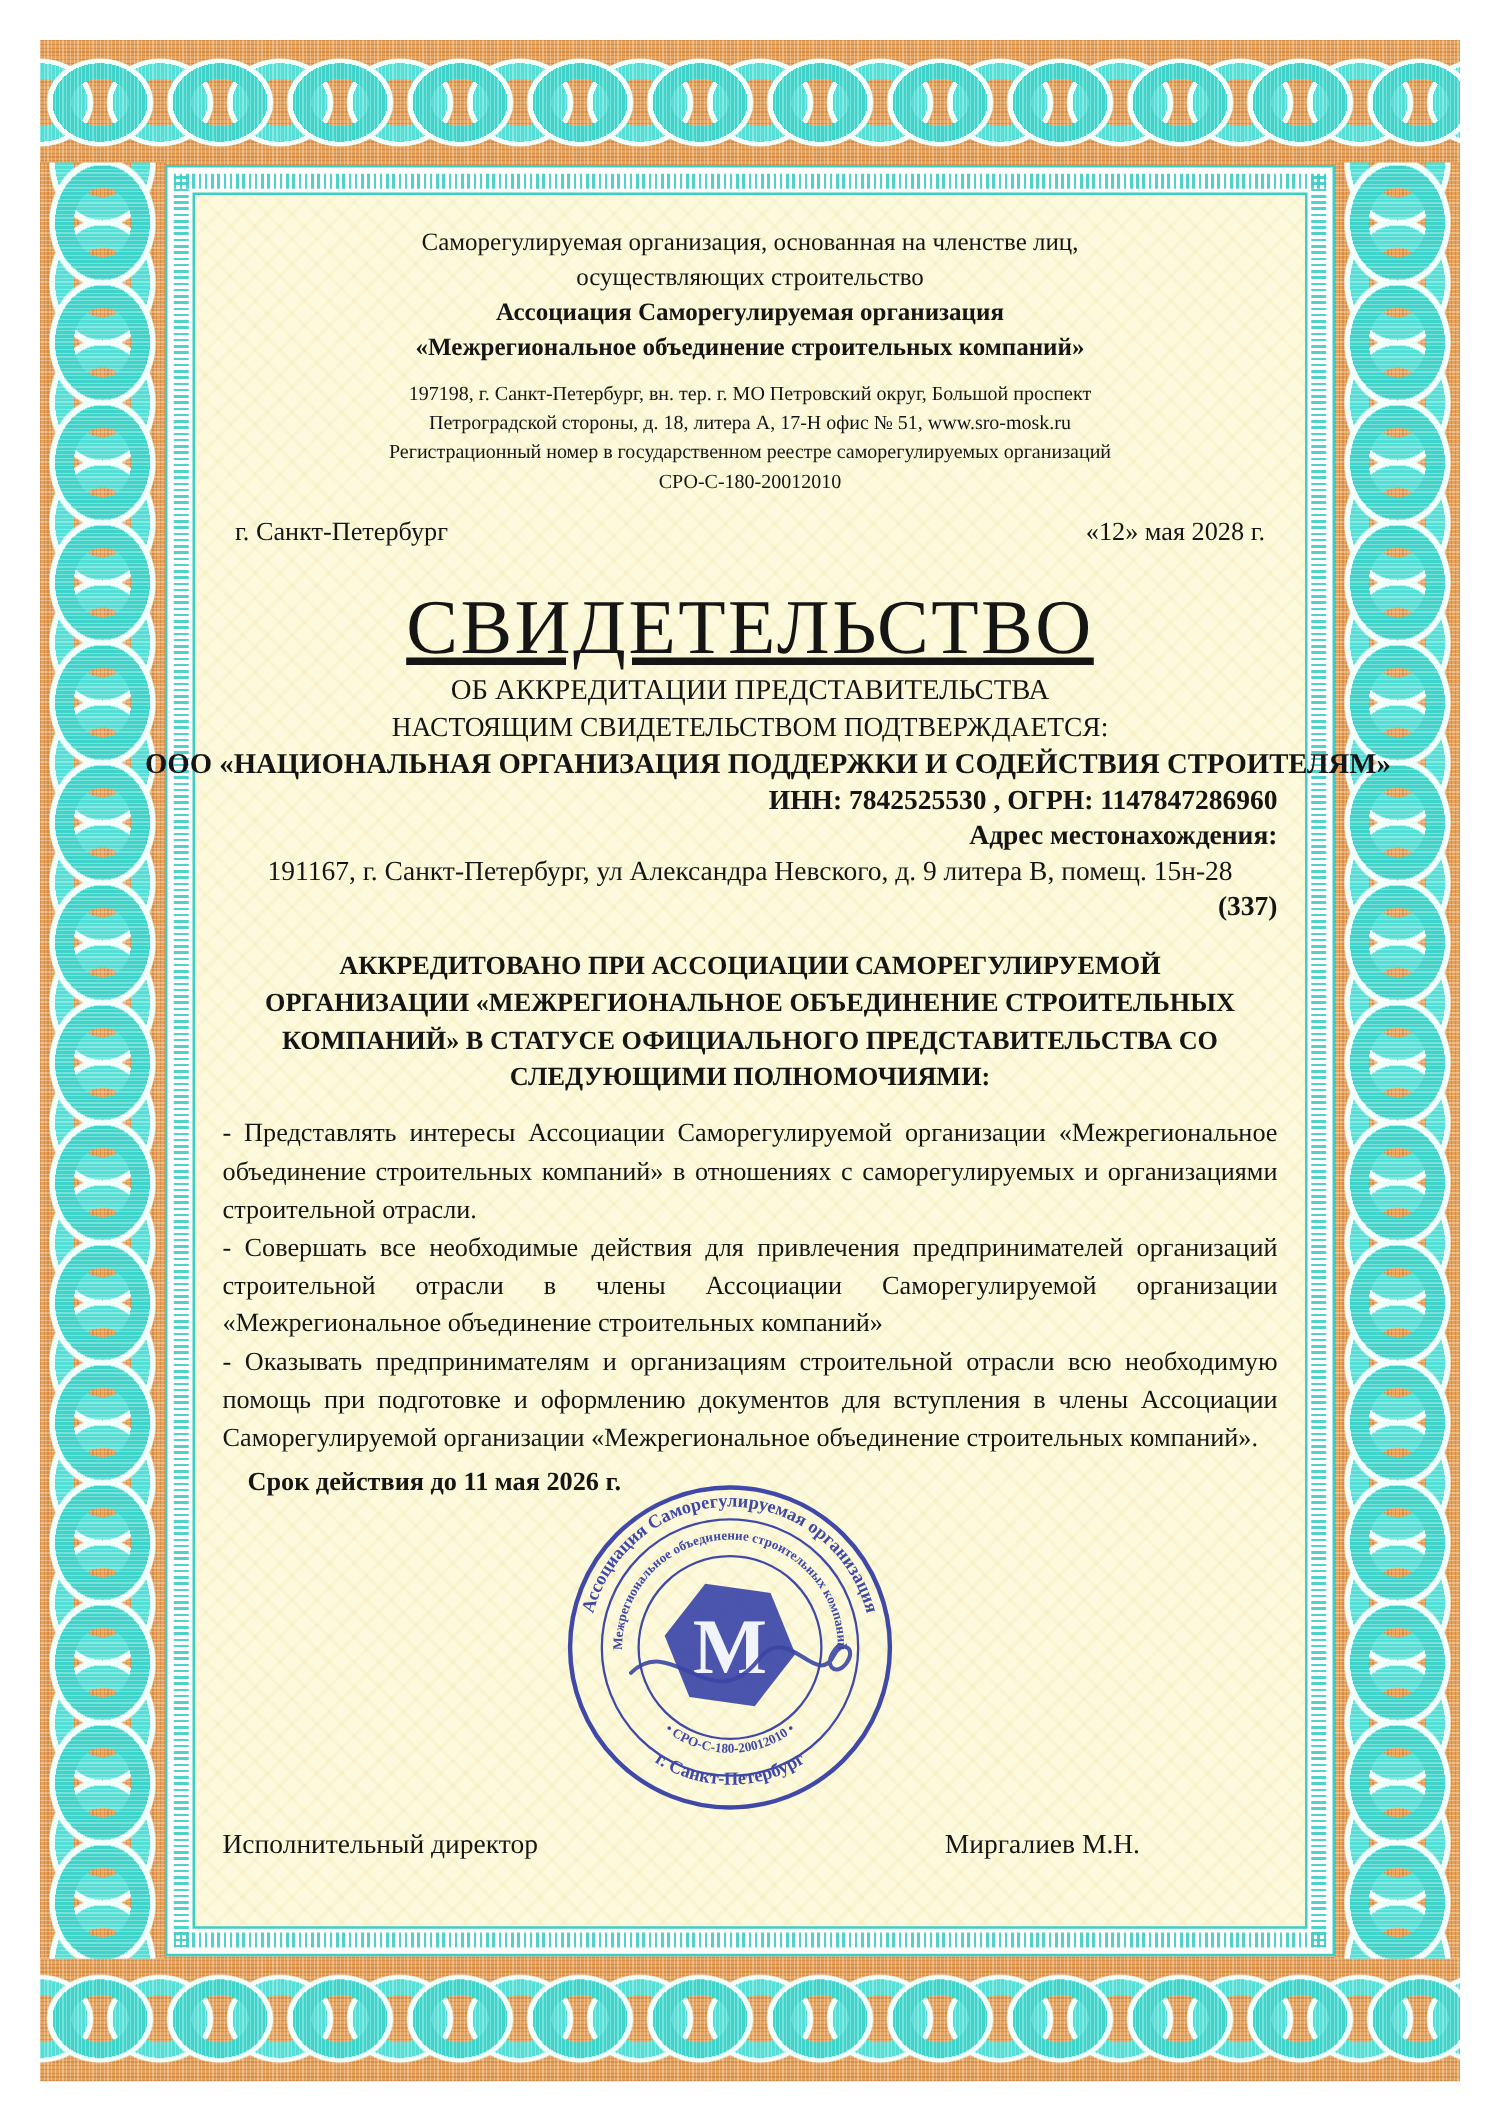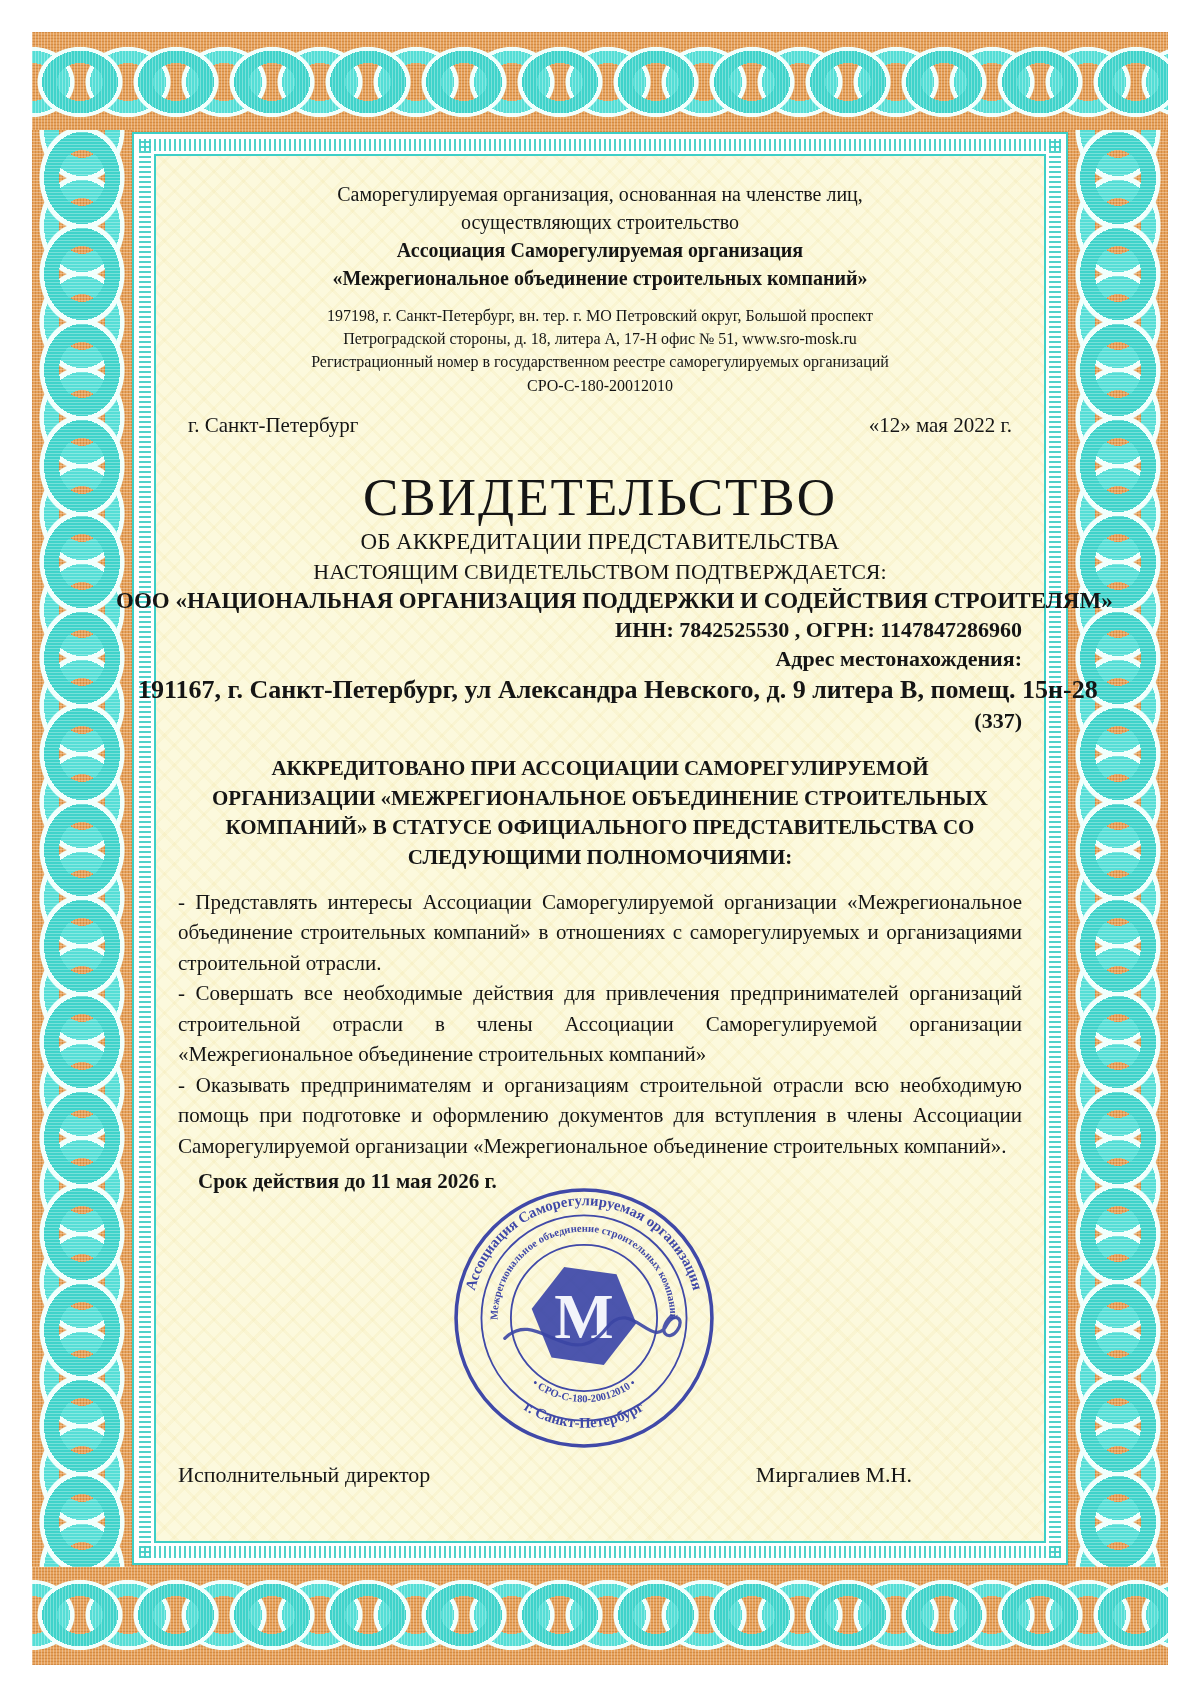--- a/index.html
+++ b/index.html
@@ -52,27 +52,27 @@
     background-image:
       repeating-linear-gradient(45deg,  rgba(233,213,128,0.12) 0 3px, rgba(0,0,0,0) 3px 14px),
       repeating-linear-gradient(-45deg, rgba(233,213,128,0.12) 0 3px, rgba(0,0,0,0) 3px 14px);
     padding:24px 22px 0; text-align:center; box-sizing:border-box;
   }
   .content p { margin:0; }
   .hdr      { font-size:20px; line-height:1.4; }
   .hdr-bold { font-size:20px; line-height:1.4; font-weight:bold; }
   .details  { margin-top:12px !important; font-size:16px; line-height:1.45; }
   .placedate{ display:flex; justify-content:space-between; margin-top:16px; padding:0 10px; font-size:21px; }
-  .doc-title{ margin-top:32px !important; font-size:53px; line-height:1.05; letter-spacing:2px; font-weight:normal; }
+  .doc-title{ margin-top:32px !important; font-size:62px; line-height:1.05; letter-spacing:2px; font-weight:normal;text-decoration:underline; }
   .doc-sub  { font-size:23px; line-height:1.3; margin-top:2px !important; }
   .doc-num  { font-size:22px; line-height:1.3; font-weight:bold; }
   .confirm  { font-size:22px; line-height:1.32; font-weight:normal; }
   .company  { font-size:23px; line-height:1.3; font-weight:bold; white-space:nowrap; margin:0 -62px !important; }
   .b22      { font-size:22px; line-height:1.3; font-weight:bold;text-align:right; }
-  .addr-wide{ font-size:26px; line-height:1.3; font-weight:bold; white-space:nowrap; margin:0 -40px !important; }
+  .addr-wide{ font-size:22px; line-height:1.3; font-weight:normal; white-space:nowrap; margin:0 -40px !important; }
   .accred   { margin:18px auto 12px !important; max-width:810px; font-size:21px; line-height:1.42; font-weight:bold; }
   .powers   { margin-top:14px !important; font-size:21px; line-height:1.45; text-align:justify; }
   .validity { margin-top:6px !important; font-size:21px; line-height:1.4; font-weight:bold; text-align:left; padding-left:20px; }
   .sig-row  { position:absolute; left:178px; right:288px; top:1462px;
               display:flex; justify-content:space-between; font-size:22px; }
   .seal     { position:absolute; left:452px; top:1186px; width:264px; height:264px; opacity:0.9; }
 </style>
 </head>
 <body>
 
@@ -94,21 +94,21 @@
     <p class="hdr-bold">Ассоциация Саморегулируемая организация</p>
     <p class="hdr-bold">«Межрегиональное объединение строительных компаний»</p>
 
     <p class="details">197198, г. Санкт-Петербург, вн. тер. г. МО Петровский округ, Большой проспект</p>
     <p class="details" style="margin-top:0 !important;">Петроградской стороны, д. 18, литера А, 17-Н офис № 51, www.sro-mosk.ru</p>
     <p class="details" style="margin-top:0 !important;">Регистрационный номер в государственном реестре саморегулируемых организаций</p>
     <p class="details" style="margin-top:0 !important;">СРО-С-180-20012010</p>
 
     <div class="placedate">
       <span>г. Санкт-Петербург</span>
-      <span>«12» мая 2022 г.</span>
+      <span>«12» мая 2028 г.</span>
     </div>
 
     <p class="doc-title">СВИДЕТЕЛЬСТВО</p>
     <p class="doc-sub">ОБ АККРЕДИТАЦИИ ПРЕДСТАВИТЕЛЬСТВА</p>
     <p class="confirm">НАСТОЯЩИМ СВИДЕТЕЛЬСТВОМ ПОДТВЕРЖДАЕТСЯ:</p>
     <p class="company">ООО «НАЦИОНАЛЬНАЯ ОРГАНИЗАЦИЯ ПОДДЕРЖКИ И СОДЕЙСТВИЯ СТРОИТЕЛЯМ»</p>
     <p class="b22">ИНН: 7842525530 , ОГРН: 1147847286960</p>
     <p class="b22">Адрес местонахождения:</p>
     <p class="addr-wide">191167, г. Санкт-Петербург, ул Александра Невского, д. 9 литера В, помещ. 15н-28</p>
     <p class="b22">(337)</p>

